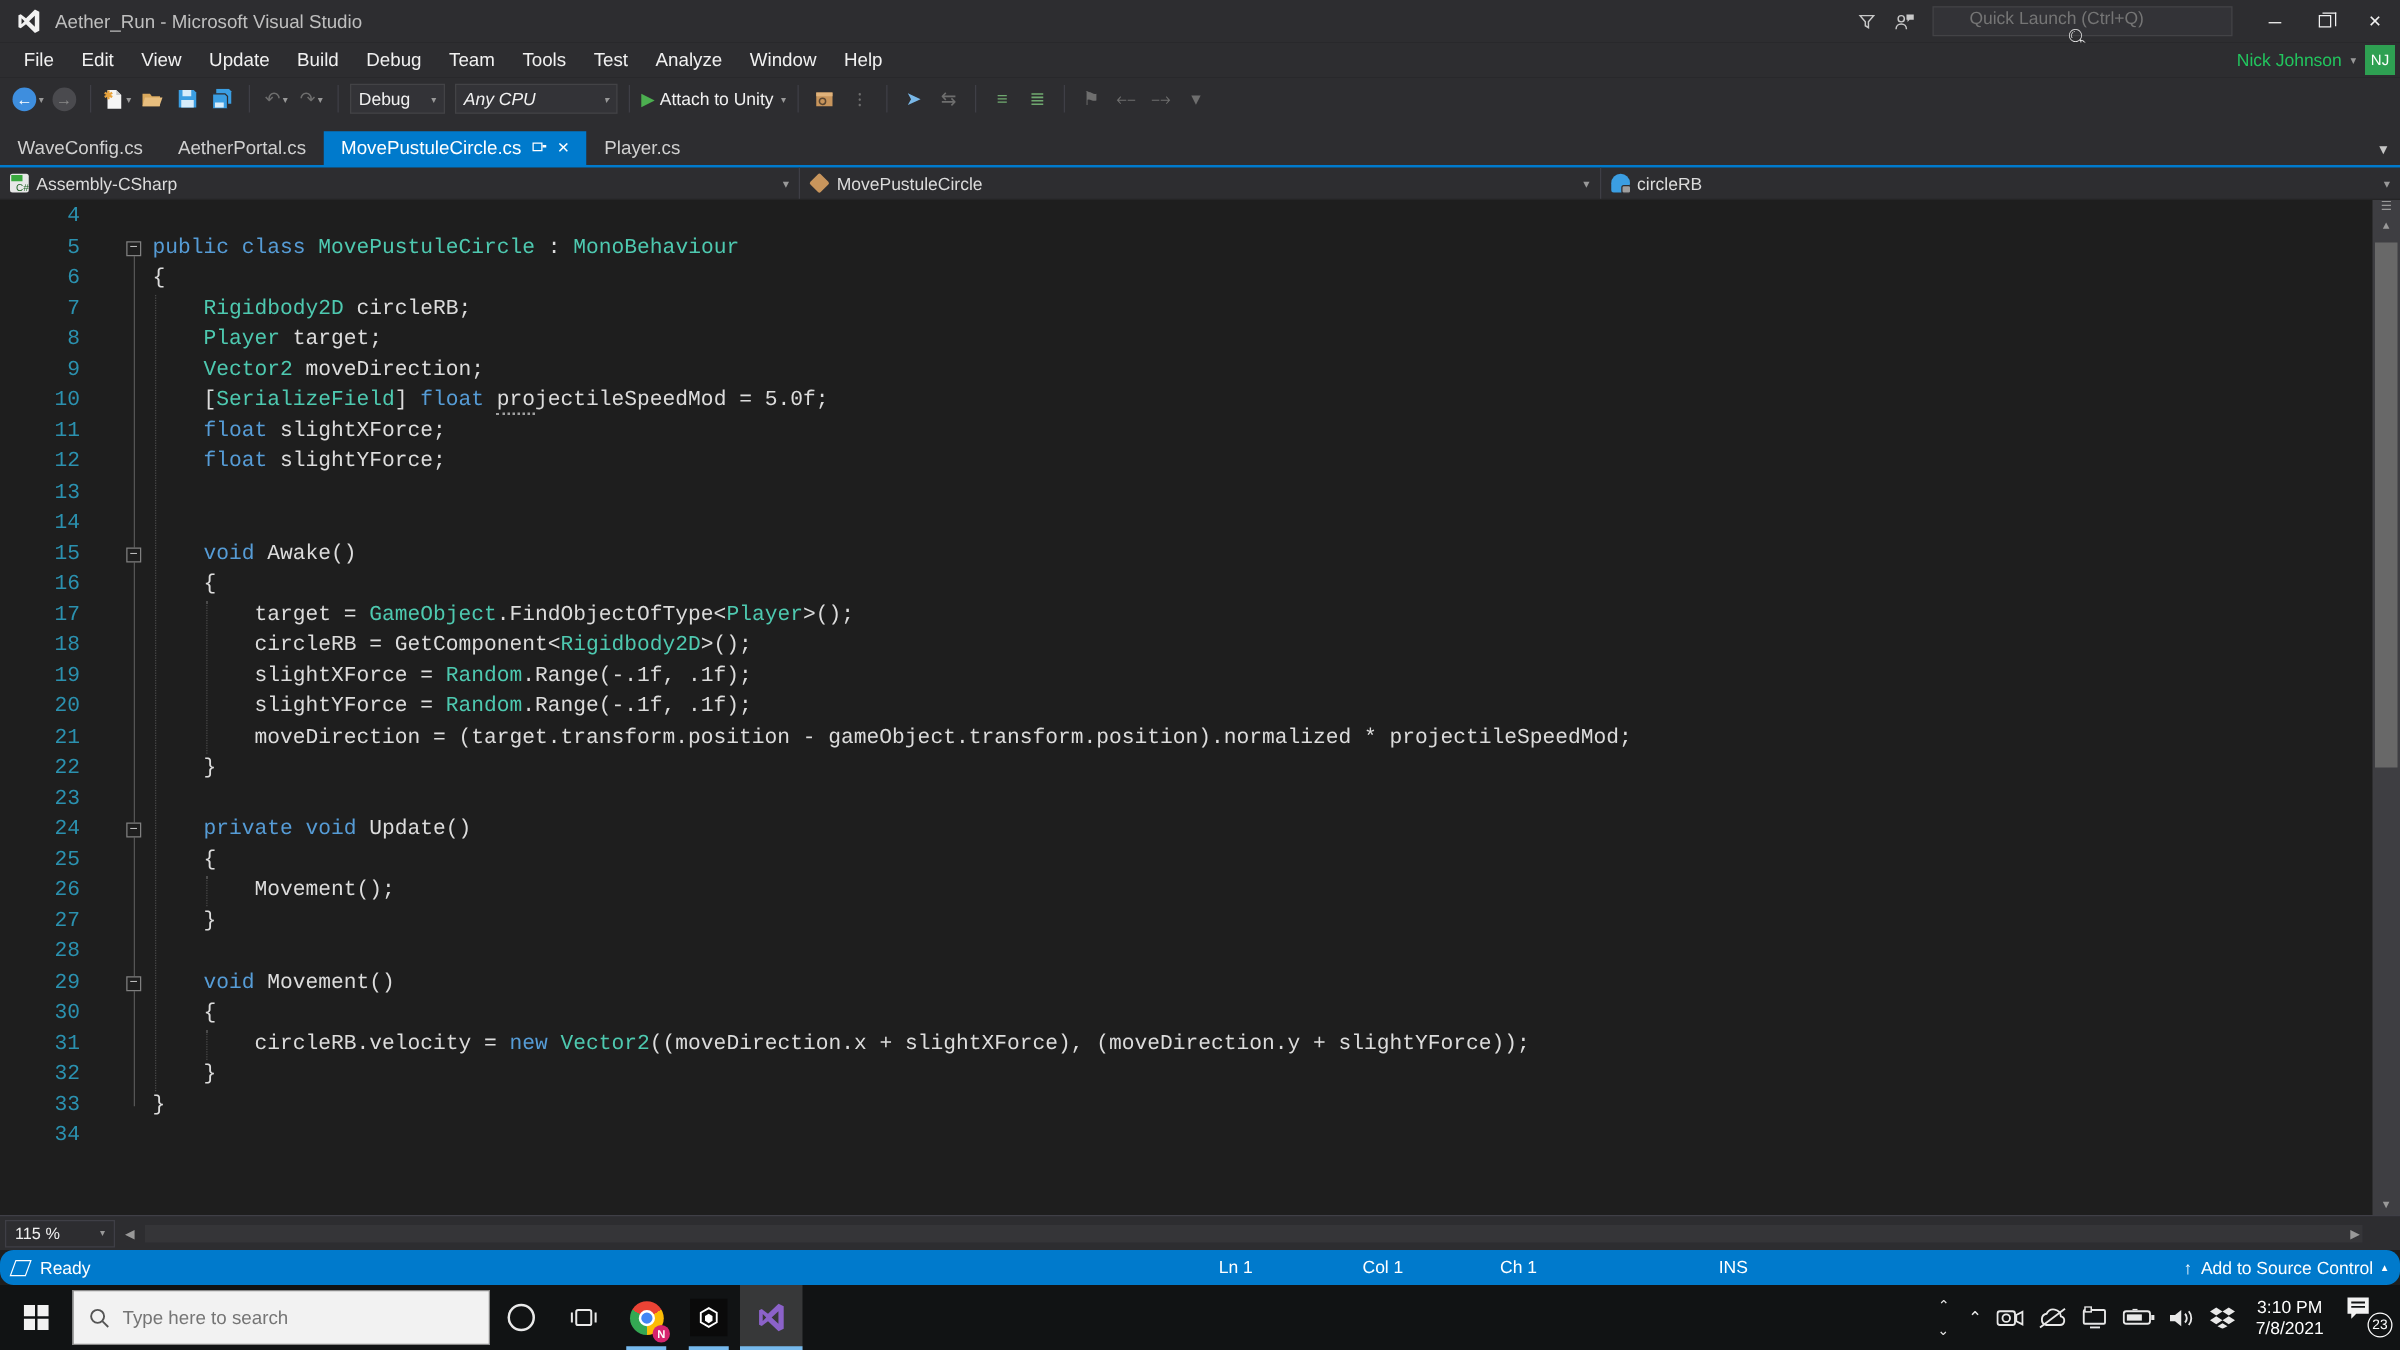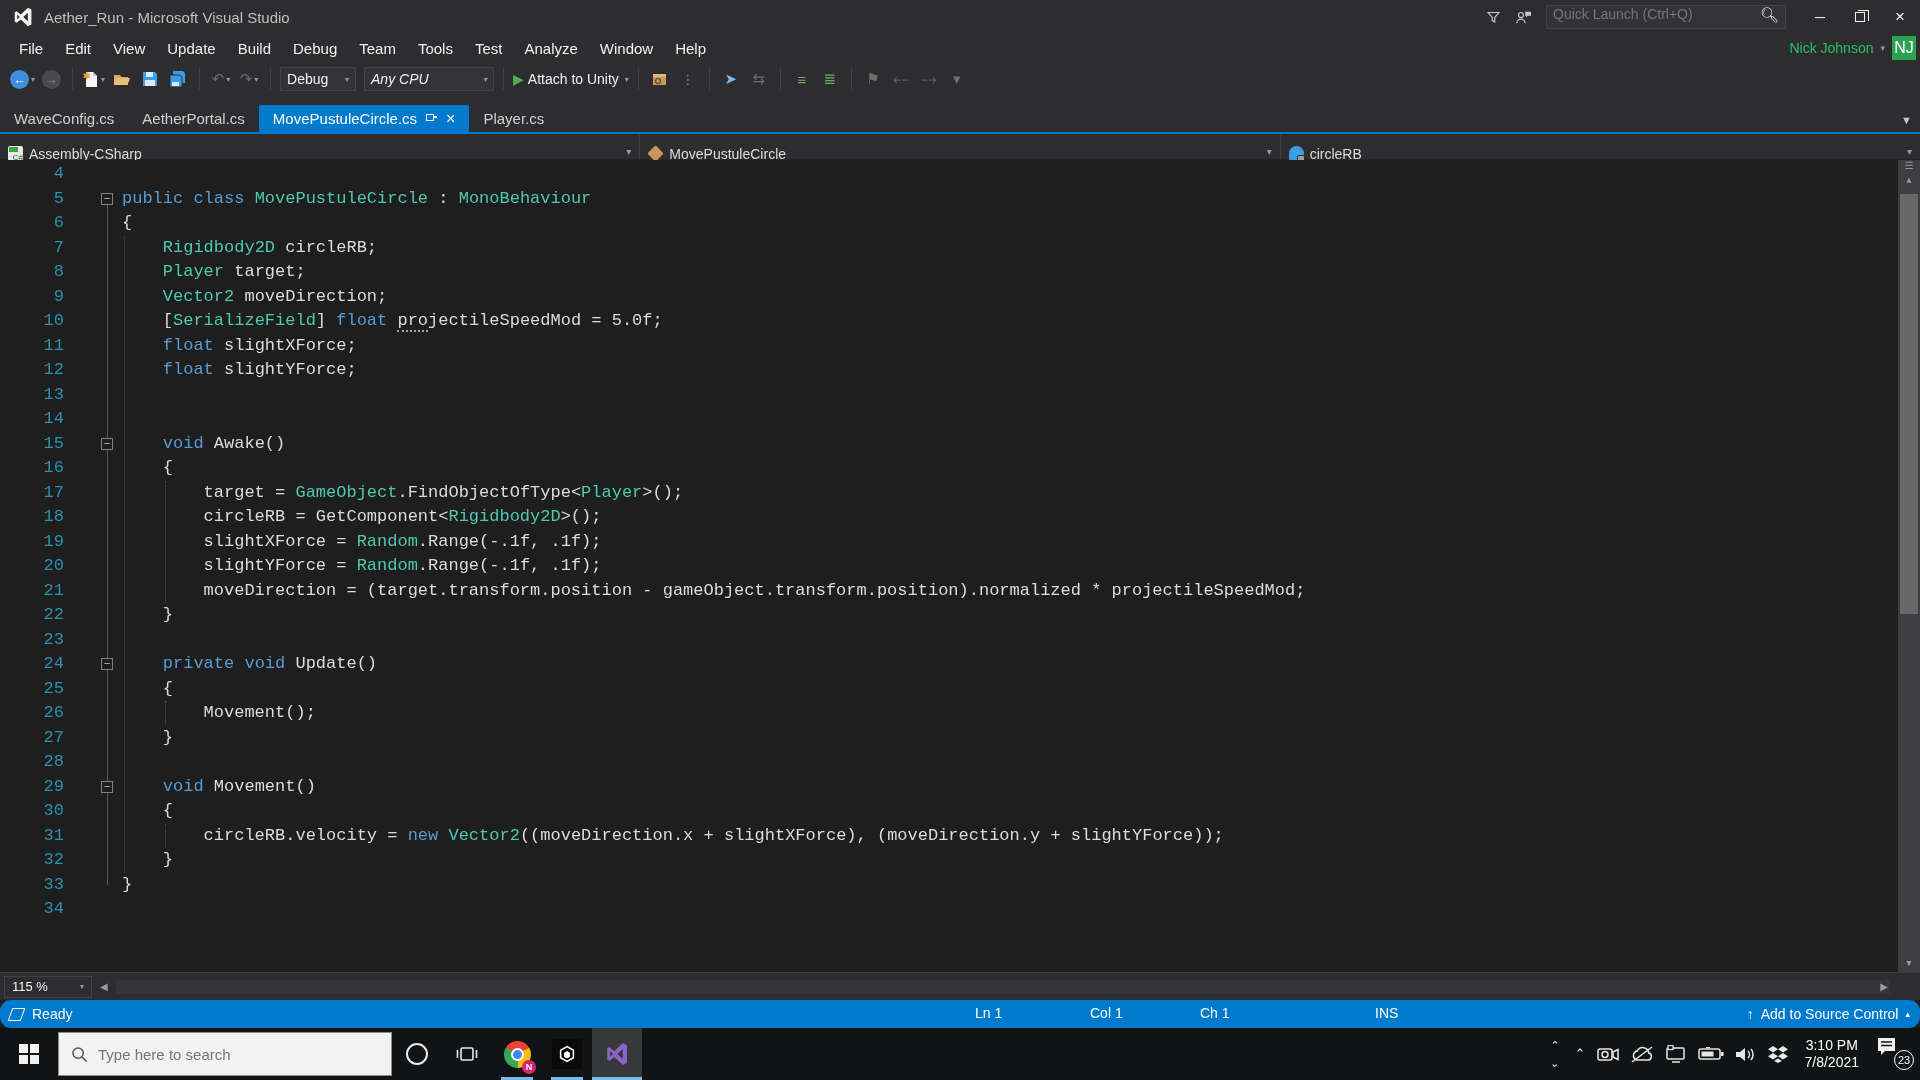--- a/index.html
+++ b/index.html
@@ -7,38 +7,38 @@
               font-family:"Liberation Sans", sans-serif; }
   .app { width:1920px; height:1080px; display:flex; flex-direction:column; }
 
   
   .titlebar { height:34px; background:#2D2D30; display:flex; align-items:center; position:relative; flex:none; }
   .vs-logo { width:26px; height:22px; margin:0 8px 0 10px; }
   .title-text { color:#BFBFBF; font-size:15px; }
   .tb-right { position:absolute; right:0; top:0; height:34px; display:flex; align-items:center; }
   .tb-icon { width:30px; height:26px; display:flex; align-items:center; justify-content:center; }
   .quick-launch { width:240px; height:24px; background:#333337; border:1px solid #434346;
-                  display:flex; align-items:flex-start; margin:0 14px 0 8px; }
+                  display:flex; align-items:center; margin:0 14px 0 8px;flex-direction:column; }
   .quick-launch input { flex:1; background:transparent; border:none; outline:none; color:#999;
                         font-size:14px; padding:0 6px; font-family:"Liberation Sans",sans-serif; }
   .ql-search { color:#E8E8E8; font-size:15px; padding-right:6px; }
   .win-btn { width:40px; height:28px; display:flex; align-items:center; justify-content:center;
              color:#F1F1F1; font-size:14px; }
   .restore-glyph { width:10px; height:10px; border:1px solid #F1F1F1; position:relative; }
   .restore-glyph::before { content:''; position:absolute; left:2px; top:-3px; width:10px; height:10px;
              border:1px solid #F1F1F1; border-left:none; border-bottom:none; }
 
   
   .menubar { height:28px; background:#2D2D30; display:flex; align-items:center; padding-left:8px;
              position:relative; flex:none; }
   .menu-item { color:#F1F1F1; font-size:15px; padding:3px 11px; }
   .mb-right { position:absolute; right:4px; top:0; height:28px; display:flex; align-items:center; gap:7px; }
   .user-name { color:#22c55e; font-size:14px; }
   .caret { color:#999; font-size:9px; }
-  .avatar { width:24px; height:24px; background:#2EA052; color:#fff; font-size:16px;
+  .avatar { width:24px; height:24px; background:#2EA052; color:#fff; font-size:12px;
             display:flex; align-items:center; justify-content:center; }
 
   
   .toolbar { height:34px; background:#2D2D30; display:flex; align-items:center; padding-left:10px;
              gap:4px; flex:none; }
   .sep { width:1px; height:22px; background:#3F3F46; margin:0 5px; }
   .ti { height:24px; min-width:24px; display:flex; align-items:center; justify-content:center;
         font-size:15px; color:#C8C8C8; }
   .ti.dim { color:#6E6E6E; }
   .drop-caret { color:#999; font-size:8px; margin-left:2px; }
@@ -57,21 +57,21 @@
   .tab-close { font-size:16px; line-height:1; }
   .pin-icon { position:relative; width:13px; height:13px; display:inline-block; }
   .pin-icon::before { content:''; position:absolute; left:1px; top:2px; width:6px; height:5px;
                       border:1.5px solid #fff; }
   .pin-icon::after { content:''; position:absolute; left:9px; top:4px; width:3px; height:2px; background:#fff; }
   .tab-underline { position:absolute; left:0; bottom:0; width:100%; height:2px; background:#007ACC; }
   .tab-list-chevron { position:absolute; right:8px; bottom:8px; color:#C5C5C5; font-size:11px; }
 
   
   .navbar { height:26px; background:#2D2D30; display:flex; flex:none; border-bottom:1px solid #252526; }
-  .nav-seg { flex:1; display:flex; align-items:flex-start; padding:12px 8px; gap:6px; border-right:1px solid #3F3F46;
+  .nav-seg { flex:1; display:flex; align-items:center; padding:12px 8px; gap:6px; border-right:1px solid #3F3F46;
              position:relative; }
   .nav-seg:last-child { border-right:none; }
   .nav-text { color:#DCDCDC; font-size:14px; }
   .nav-caret { position:absolute; right:8px; color:#999; font-size:10px; }
   .nico { width:15px; height:15px; display:inline-block; position:relative; }
   .nico-proj { background:#E8E8E8; border-radius:2px; }
   .nico-proj::before { content:''; position:absolute; left:1px; top:1px; right:5px; height:5px; background:#39A83E; }
   .nico-proj::after { content:'C#'; position:absolute; right:0; bottom:-1px; font-size:8px; color:#1B5E20; }
   .nico-class { background:#C8955C; transform:rotate(45deg) scale(.78); border-radius:2px; }
   .nico-field { background:#3B9EE2; border-radius:50% 50% 50% 2px; }

